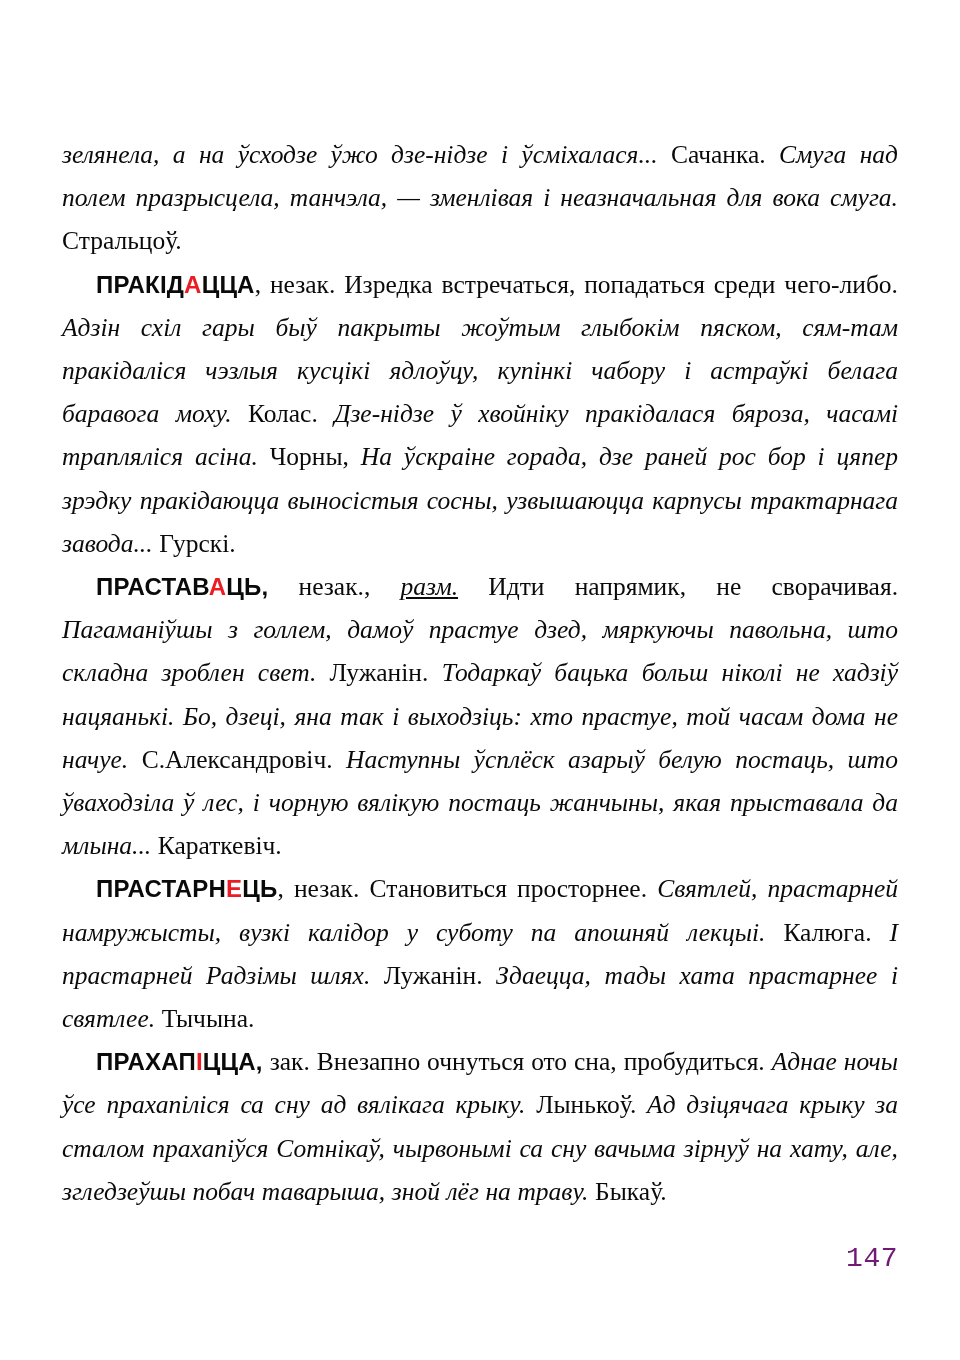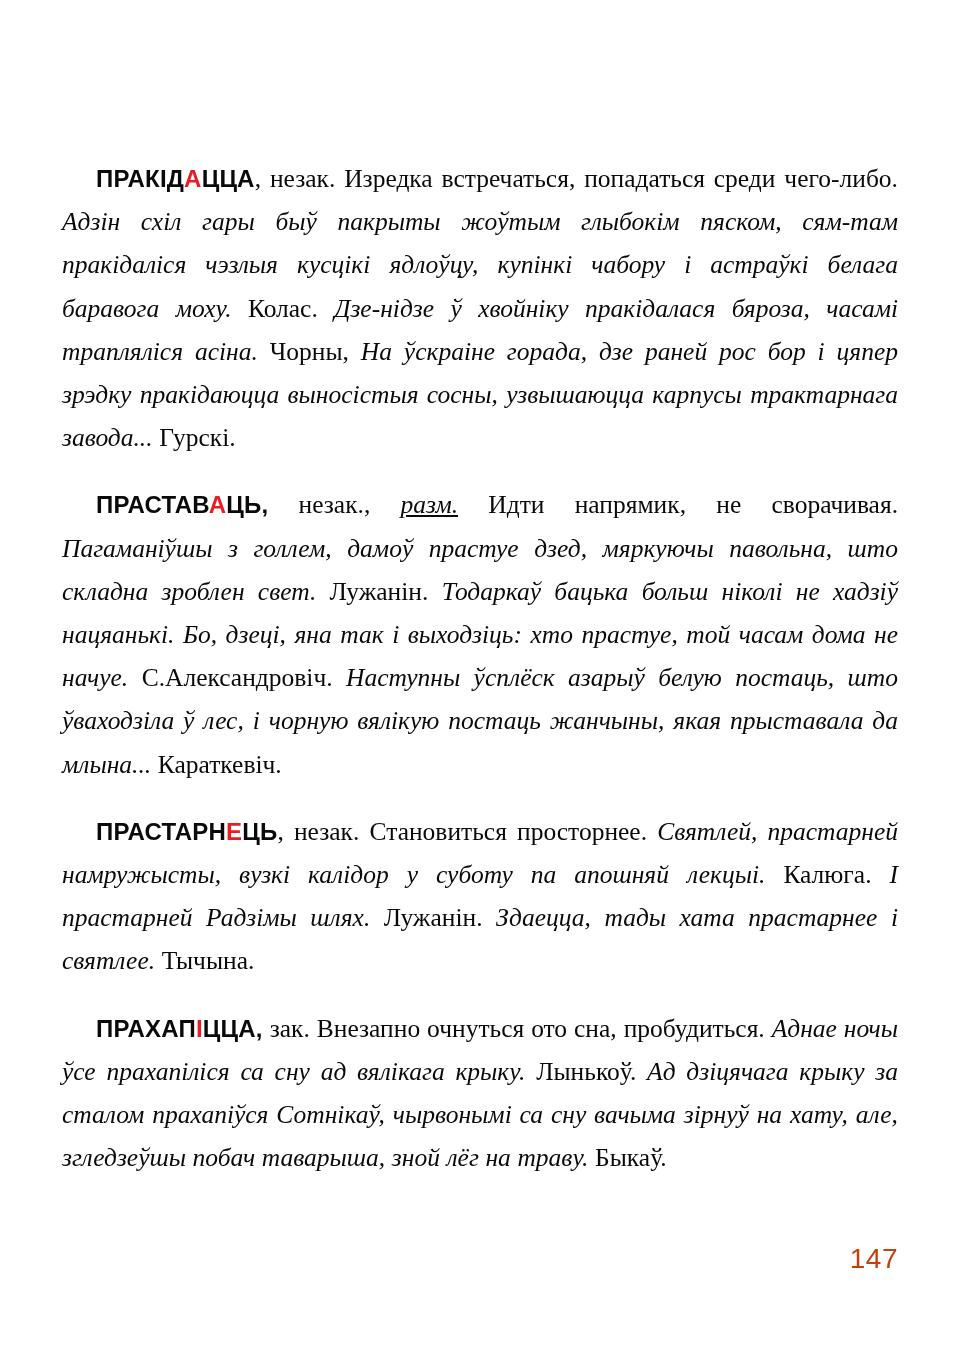--- a/index.html
+++ b/index.html
@@ -34,21 +34,20 @@
     text-align: justify;
     text-justify: inter-word;
     hyphens: none;
     word-spacing: 0.2px;
   }
   .para.cont {            
     text-indent: 0;
   }
   .para.entry {           
     text-indent: 34px;
-    margin-top: 24px;
   }
 
   
   .headword {
     font-family: "Liberation Sans", "DejaVu Sans", sans-serif;
     font-weight: bold;
     font-size: 24px;
     letter-spacing: 0.2px;
   }
   .stress {
@@ -68,32 +67,33 @@
     text-decoration: underline;
   }
 
   
   .para { font-style: normal; }
 
   .folio {
     position: absolute;
     right: 62px;
     top: 1245px;
-    font-family: Liberation Sans, sans-serif;
+    font-family: Liberation Mono, monospace;
     font-size: 28px;
     line-height: 1;
-    color: #c2410c;
+    color: #701a75;
     letter-spacing: 0.5px;
   }
 </style>
 </head>
 <body>
 
 <div class="page">
 
+  <p class="para cont"><span class="ital">зелянела, а на ўсходзе ўжо дзе-нідзе і ўсміхалася...</span> <span class="upr">Сачанка.</span> <span class="ital">Смуга над полем празрысцела, танчэла, — зменлівая і неазначальная для вока смуга.</span> <span class="upr">Стральцоў.</span></p>
 
   <p class="para entry"><span class="headword"><span>ПРАКІД</span><span class="stress">А</span><span>ЦЦА</span></span><span class="upr">,</span> <span class="gram">незак.</span> <span class="upr">Изредка встречаться, попадаться среди чего-либо.</span> <span class="ital">Адзін схіл гары быў пакрыты жоўтым глыбокім пяском, сям-там пракідаліся чэзлыя кусцікі ядлоўцу, купінкі чабору і астраўкі белага баравога моху.</span> <span class="upr">Колас.</span> <span class="ital">Дзе-нідзе ў хвойніку пракідалася бяроза, часамі трапляліся асіна.</span> <span class="upr">Чорны,</span> <span class="ital">На ўскраіне горада, дзе раней рос бор і цяпер зрэдку пракідаюцца выносістыя сосны, узвышаюцца карпусы трактарнага завода...</span> <span class="upr">Гурскі.</span></p>
 
   <p class="para entry"><span class="headword"><span>ПРАСТАВ</span><span class="stress">А</span><span>ЦЬ</span><span>,</span></span> <span class="gram">незак.,</span> <span class="gram-ital">разм.</span> <span class="upr">Идти напрямик, не сворачивая.</span> <span class="ital">Пагаманіўшы з голлем, дамоў прастуе дзед, мяркуючы павольна, што складна зроблен свет.</span> <span class="upr">Лужанін.</span> <span class="ital">Тодаркаў бацька больш ніколі не хадзіў нацяанькі. Бо, дзеці, яна так і выходзіць: хто прастуе, той часам дома не начуе.</span> <span class="upr">С.Александровіч.</span> <span class="ital">Наступны ўсплёск азарыў белую постаць, што ўваходзіла ў лес, і чорную вялікую постаць жанчыны, якая прыставала да млына...</span> <span class="upr">Караткевіч.</span></p>
 
   <p class="para entry"><span class="headword"><span>ПРАСТАРН</span><span class="stress">Е</span><span>ЦЬ</span></span><span class="upr">,</span> <span class="gram">незак.</span> <span class="upr">Становиться просторнее.</span> <span class="ital">Святлей, прастарней намружысты, вузкі калідор у суботу па апошняй лекцыі.</span> <span class="upr">Калюга.</span> <span class="ital">І прастарней Радзімы шлях.</span> <span class="upr">Лужанін.</span> <span class="ital">Здаецца, тады хата прастарнее і святлее.</span> <span class="upr">Тычына.</span></p>
 
   <p class="para entry"><span class="headword"><span>ПРАХАП</span><span class="stress">І</span><span>ЦЦА</span><span>,</span></span> <span class="gram">зак.</span> <span class="upr">Внезапно очнуться ото сна, пробудиться.</span> <span class="ital">Аднае ночы ўсе прахапіліся са сну ад вялікага крыку.</span> <span class="upr">Лынькоў.</span> <span class="ital">Ад дзіцячага крыку за сталом прахапіўся Сотнікаў, чырвонымі са сну вачыма зірнуў на хату, але, згледзеўшы побач таварыша, зной лёг на траву.</span> <span class="upr">Быкаў.</span></p>
 
 </div>

